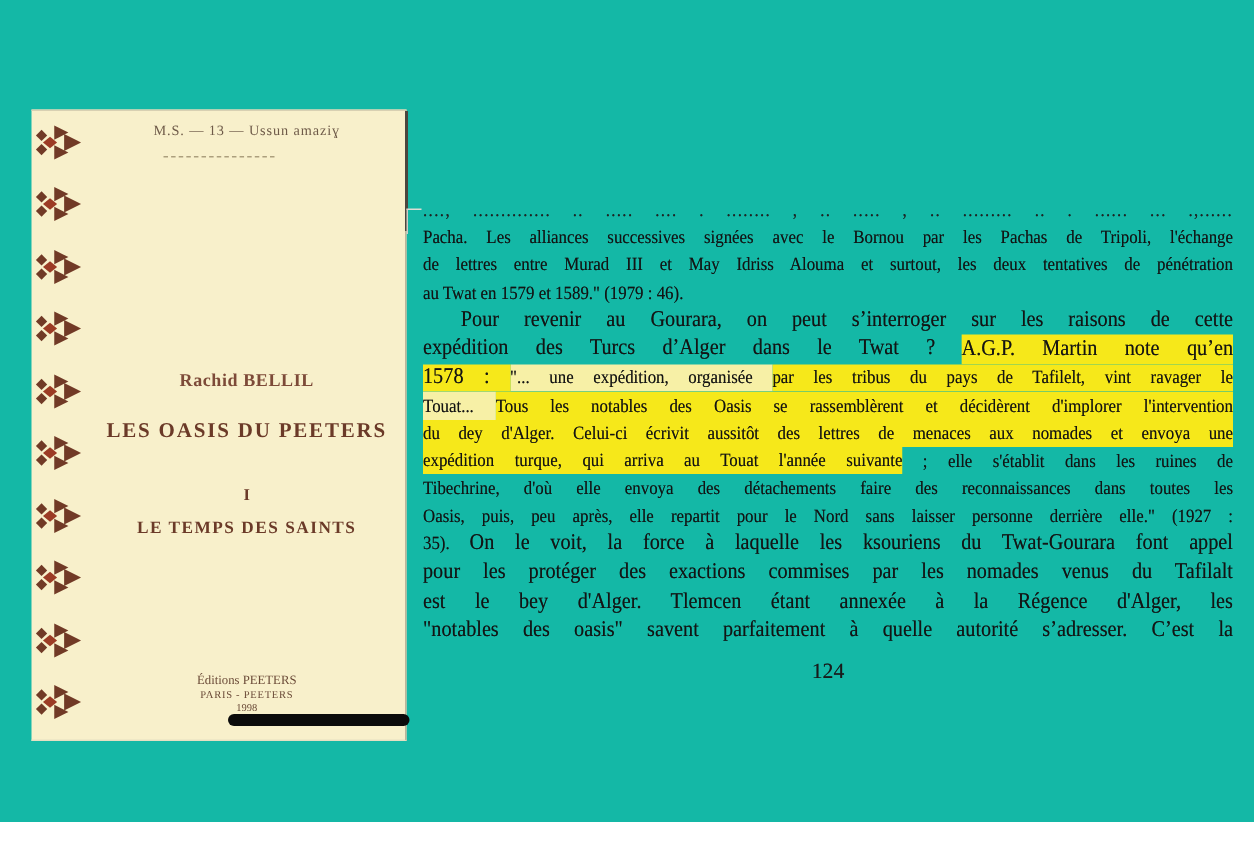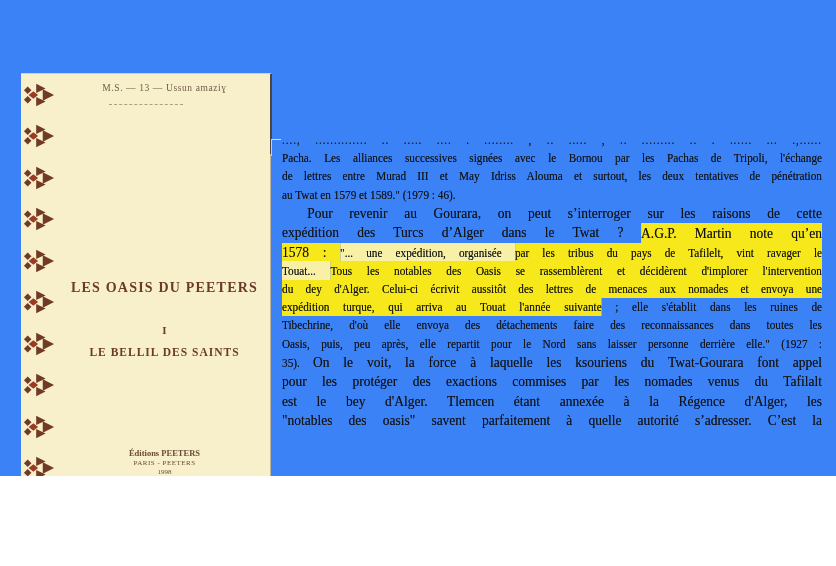--- a/index.html
+++ b/index.html
@@ -1,37 +1,37 @@
 <!DOCTYPE html>
 <html style="--hl1: #f6e81a; --hl2: #f7f0a6; --cover-bg: #f8f0cb; --cover-text: #6b3a28;"><head>
 <meta charset="utf-8">
 <style>
   html,body{margin:0;padding:0;background:#fff;}
-  .stage{position:relative;width:836px;height:476px;background:#3b82f6;overflow:hidden;
+  .stage{position:relative;width:836px;height:548px;background:#14b8a6;overflow:hidden;
          font-family:"Liberation Serif","DejaVu Serif",serif;}
 
   
   .cover{position:absolute;left:21px;top:73px;width:249px;height:419px;
          background:var(--cover-bg,#f8f0cb);
          border-top:1px solid #d8d0b2;border-bottom:1px solid #e6dfc2;
          border-right:1px solid #bdb49a;}
   .cover-edge-dark{position:absolute;right:-2px;top:0;width:2px;height:80px;background:#4b463e;}
   .motif-col{position:absolute;left:2px;top:8px;bottom:12px;width:36px;
              display:flex;flex-direction:column;justify-content:space-between;align-items:flex-start;}
   .motif-col svg{display:block;}
   .cover-text{position:absolute;left:42px;right:4px;text-align:center;color:var(--cover-text,#6b3a28);}
   .series{top:9px;font-size:9.5px;letter-spacing:.6px;color:#6f5b49;}
   .series-rule{position:absolute;left:50%;transform:translateX(-50%);top:30px;width:74px;height:0;
                border-top:1px dashed #9a8b6a;opacity:.8;}
   .author{top:172px;font-size:12px;font-weight:bold;letter-spacing:.4px;color:#7d4a38;}
   .title{top:206px;font-size:14px;font-weight:bold;letter-spacing:1.2px;}
   .subtitle{top:228px;font-size:11px;color:#7d4a38;}
   .volume{top:250px;font-size:11px;font-weight:bold;}
   .volume-title{top:272px;font-size:11.5px;font-weight:bold;letter-spacing:1px;}
-  .publisher{top:374px;font-size:8.5px;font-weight:bold;color:#6b4b38;}
+  .publisher{top:374px;font-size:8.5px;font-weight:normal;color:#6b4b38;}
   .pub-cities{top:385px;font-size:7px;color:#6b4b38;letter-spacing:.5px;}
   .pub-year{top:394px;font-size:7px;color:#6b4b38;}
 
   .black-bar{position:absolute;left:152px;top:476px;width:121px;height:8px;background:#0b0b0b;border-radius:4px;}
 
   
   .page{position:absolute;left:272px;top:140px;width:556px;}
   .page-corner{position:absolute;left:-1px;top:-1px;width:9px;height:16px;
                border-left:1px solid #cfcdc5;border-top:1px solid #dedcd4;}
   .lines{position:relative;margin-left:10px;width:600px;transform:scaleX(.9);transform-origin:0 0;
@@ -136,23 +136,24 @@
     <polygon points="11,9 16,13 11,17 6,13" class="a" fill="#9c3b24"></polygon>
     <polygon points="14,1 24,6 14,11" class="m" fill="#713a26"></polygon>
     <polygon points="21,7 33,13 21,19" class="m" fill="#713a26"></polygon>
     <polygon points="14,15 24,20 14,25" class="m" fill="#713a26"></polygon>
   </svg>
       </div>
 
     <div class="cover-text series">M.S.  —  13  —  Ussun amaziɣ</div>
     <div class="series-rule"></div>
 
+    <div class="cover-text author">Rachid BELLIL</div>
     <div class="cover-text title">LES OASIS DU PEETERS</div>
     <div class="cover-text volume">I</div>
-    <div class="cover-text volume-title">LE BELLIL DES SAINTS</div>
+    <div class="cover-text volume-title">LE TEMPS DES SAINTS</div>
 
     <div class="cover-text publisher">Éditions PEETERS</div>
     <div class="cover-text pub-cities">PARIS - PEETERS</div>
     <div class="cover-text pub-year">1998</div>
 
     <div class="cover-edge-dark"></div>
   </div>
 
   <div class="black-bar"></div>
 
@@ -172,15 +173,16 @@
         <div class="line small"><mark class="h2">Touat... </mark><mark>Tous les notables des Oasis se rassemblèrent et décidèrent d'implorer l'intervention</mark></div>
         <div class="line small"><mark>du dey d'Alger. Celui-ci écrivit aussitôt des lettres de menaces aux nomades et envoya une</mark></div>
         <div class="line small"><mark>expédition turque, qui arriva au Touat l'année suivante</mark><span> ; elle s'établit dans les ruines de</span></div>
         <div class="line small"><span>Tibechrine, d'où elle envoya des détachements faire des reconnaissances dans toutes les</span></div>
         <div class="line small"><span>Oasis, puis, peu après, elle repartit pour le Nord sans laisser personne derrière elle." (1927 :</span></div>
         <div class="line large"><span class="seg-small">35). </span><span>On le voit, la force à laquelle les ksouriens du Twat-Gourara font appel</span></div>
         <div class="line large"><span>pour les protéger des exactions commises par les nomades venus du Tafilalt</span></div>
         <div class="line large"><span>est le bey d'Alger. Tlemcen étant annexée à la Régence d'Alger, les</span></div>
         <div class="line large"><span>"notables des oasis" savent parfaitement à quelle autorité s’adresser. C’est la</span></div>
       </div>
+    <div class="pagenum">124</div>
   </div>
 
 </div>
 
 </body></html>

